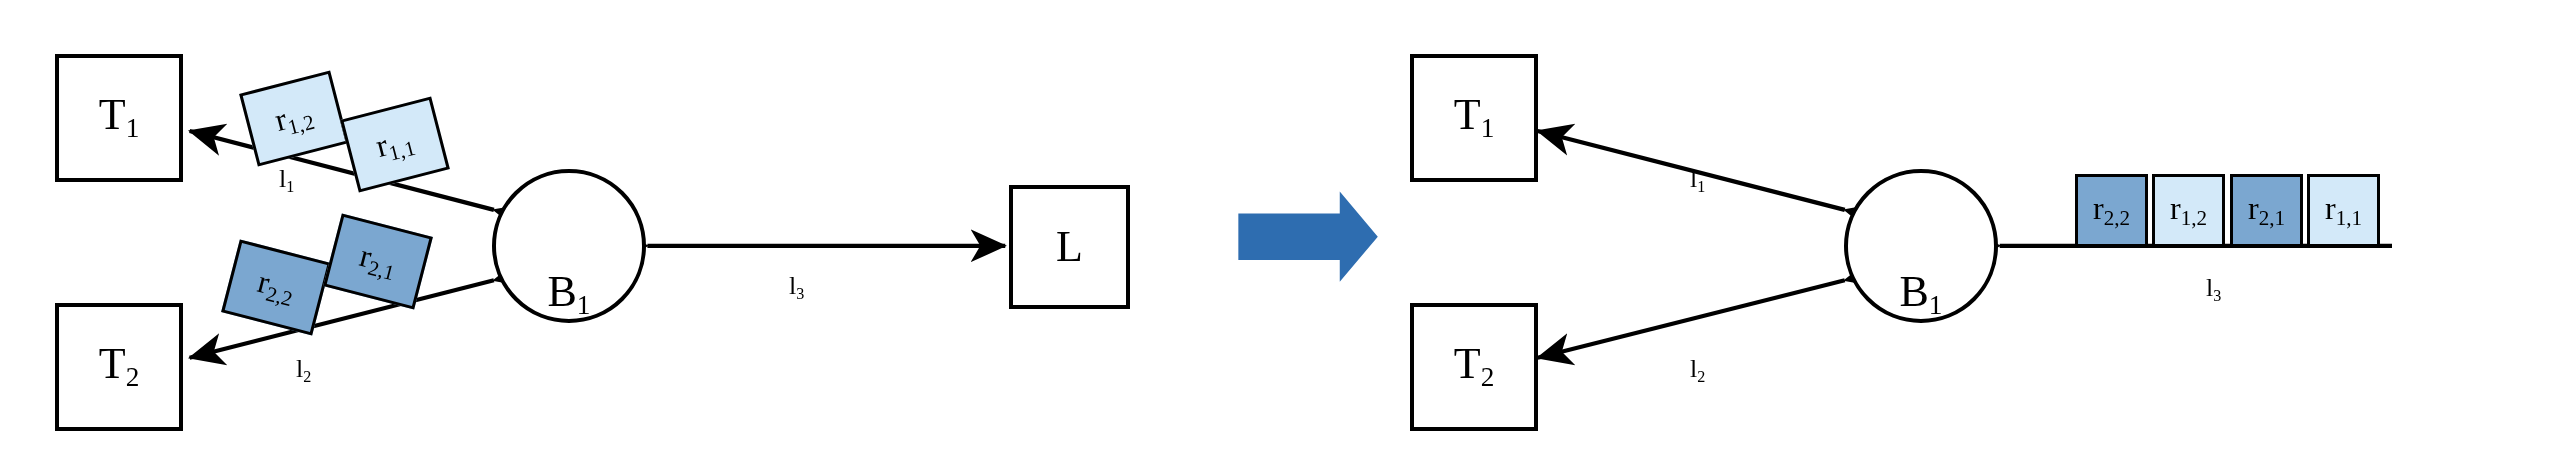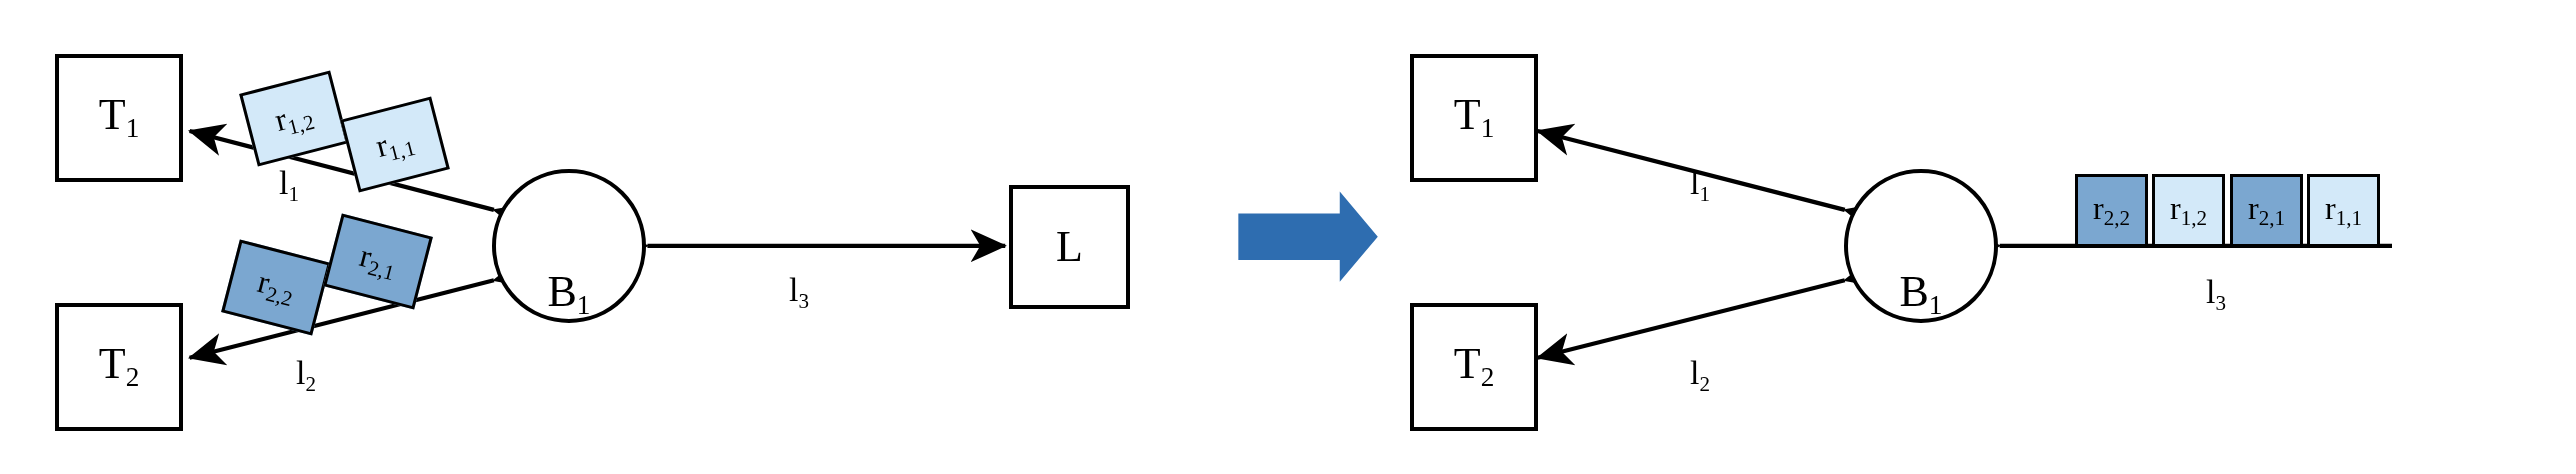--- a/index.html
+++ b/index.html
@@ -40,21 +40,21 @@
     color: #000000;
     white-space: nowrap;
     font-family: "Liberation Serif", "DejaVu Serif", serif;
   }
   .node-label sub {
     font-size: 0.62em;
     vertical-align: -0.30em;
   }
   .edge-label {
     position: absolute;
-    font-size: 34px;
+    font-size: 26px;
     color: #000000;
     line-height: 1;
     white-space: nowrap;
     font-family: "Liberation Serif", "DejaVu Serif", serif;
   }
   .edge-label sub {
     font-size: 0.62em;
     vertical-align: -0.32em;
   }
   .pkt {

